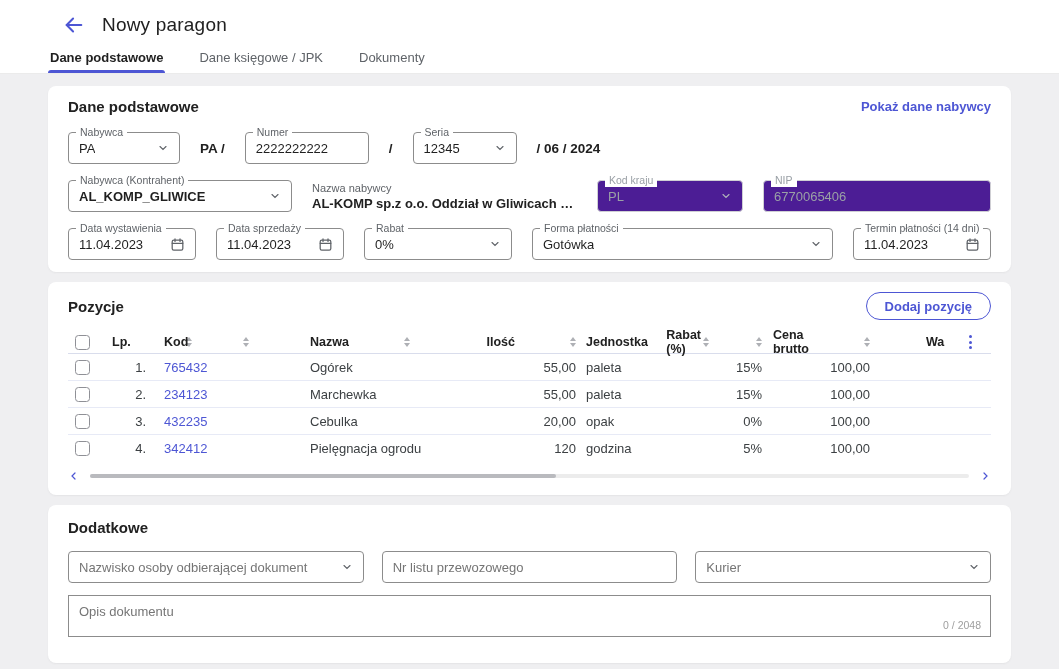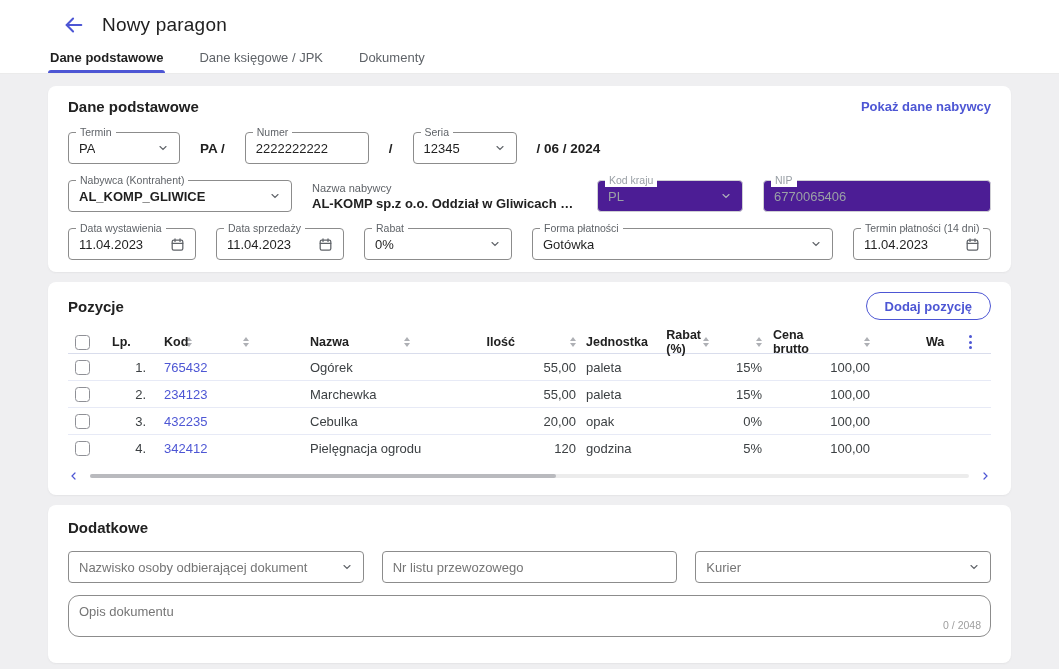--- a/index.html
+++ b/index.html
@@ -80,21 +80,21 @@
   .hs-track{flex:1;height:4px;background:#ececec;border-radius:2px;position:relative;cursor:pointer;}
   .hs-thumb{position:absolute;left:0;top:0;height:4px;width:53%;background:#b9babe;border-radius:2px;cursor:grab;}
   .hs-arrow{display:flex;align-items:center;justify-content:center;cursor:pointer;}
   
   .ph-field{flex:1 1 0;height:32px;border:1px solid var(--border);border-radius:4px;display:flex;align-items:center;
             padding:0 10px;font-size:13px;color:var(--text-ph);background:#fff;cursor:pointer;}
   .ph-input{flex:1 1 0;height:32px;border:1px solid var(--border);border-radius:4px;padding:0 10px;font-size:13px;
             color:var(--text-dark);font-family:inherit;outline:none;}
   .ph-input::placeholder{color:var(--text-ph);}
   .ta-wrap{position:relative;margin-top:12px;}
-  .ta{width:100%;height:42px;border:1px solid var(--border);border-radius:11px;padding:8px 10px 14px;font-size:13px;
+  .ta{width:100%;height:42px;border:1px solid var(--border);border-radius:0;padding:8px 10px 14px;font-size:13px;
       font-family:inherit;resize:none;outline:none;color:var(--text-dark);display:block;}
   .ta::placeholder{color:var(--text-ph);}
   .char-counter{position:absolute;right:10px;bottom:6px;font-size:10.5px;color:#9e9e9e;}
 </style>
 </head>
 <body>
 
 <div class="topbar">
   <div class="header-row">
     <span class="back-btn">
@@ -115,21 +115,21 @@
 <main>
 
   <section class="card">
     <div class="card-head">
       <span class="section-title">Dane podstawowe</span>
       <span class="link">Pokaż dane nabywcy</span>
     </div>
 
     <div class="fieldrow mt14">
       <div class="mfield" style="width:112px">
-        <span class="mlabel">Termin</span>
+        <span class="mlabel">Nabywca</span>
         <span class="mvalue">PA</span>
         <span class="trailing">
           <svg width="12" height="12" viewBox="0 0 24 24" fill="none" stroke="#5f6368" stroke-width="2.2" stroke-linecap="round">
               <polyline points="6 9 12 15 18 9"></polyline>
             </svg>
         </span>
       </div>
       <span class="static-bold">PA  /</span>
       <div class="mfield" style="width:124px">
         <span class="mlabel">Numer</span>

